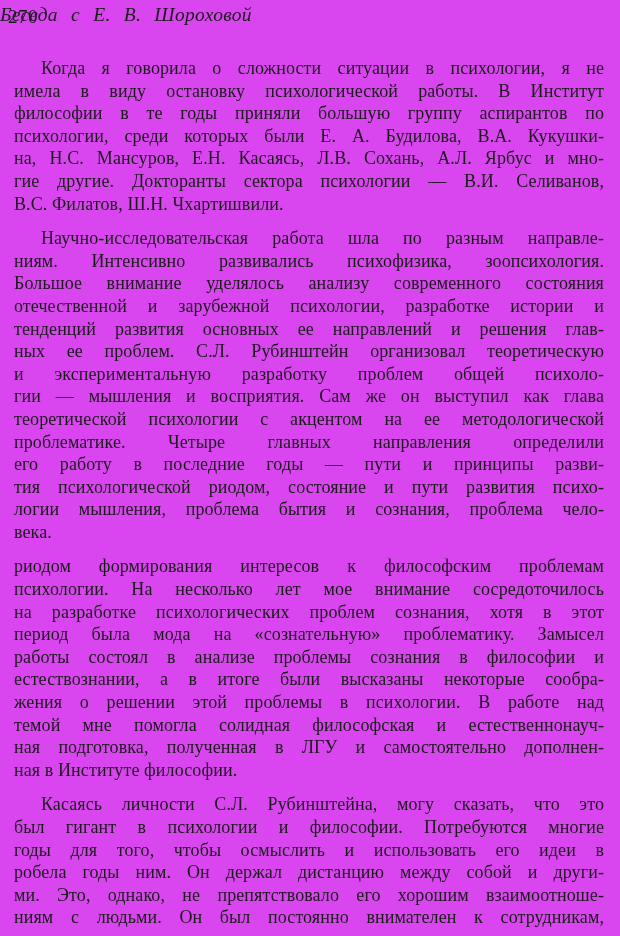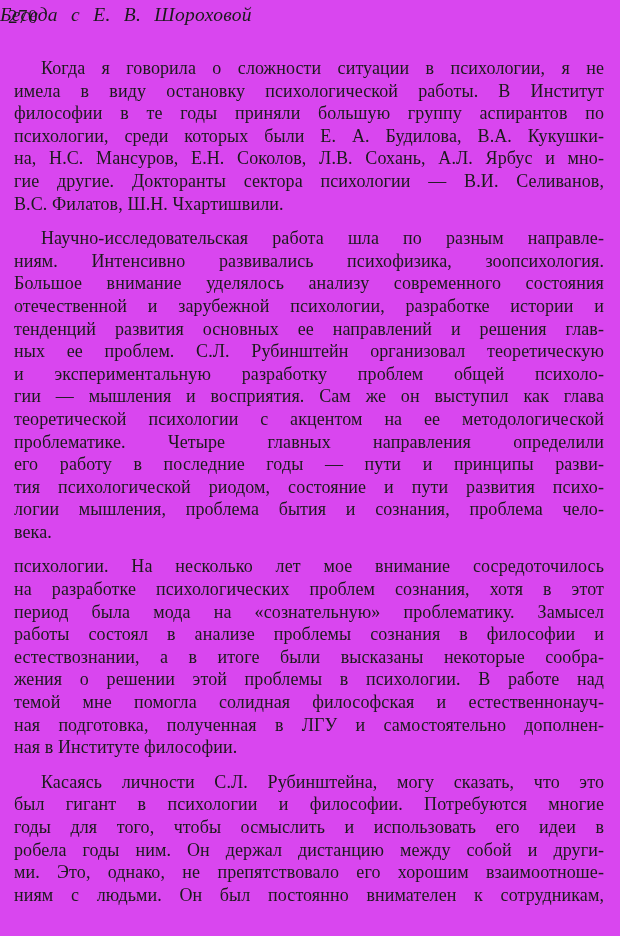--- a/index.html
+++ b/index.html
@@ -72,41 +72,42 @@
     <span class="page-number">270</span>
     <div class="running-title">Беседа с Е. В. Шороховой</div>
   </div>
 
   <div class="text-block">
       <div class="para">
         <div class="line first">Когда я говорила о сложности ситуации в психологии, я не</div>
         <div class="line">имела в виду остановку психологической работы. В Институт</div>
         <div class="line">философии в те годы приняли большую группу аспирантов по</div>
         <div class="line">психологии, среди которых были Е. А. Будилова, В.А. Кукушки-</div>
-        <div class="line">на, Н.С. Мансуров, Е.Н. Соколов, Л.В. Сохань, А.Л. Ярбус и мно-</div>
+        <div class="line">на, Н.С. Мансуров, Е.Н. Касаясь, Л.В. Сохань, А.Л. Ярбус и мно-</div>
         <div class="line">гие другие. Докторанты сектора психологии — В.И. Селиванов,</div>
         <div class="line short">В.С. Филатов, Ш.Н. Чхартишвили.</div>
       </div>
       <div class="para">
         <div class="line first">Научно-исследовательская работа шла по разным направле-</div>
         <div class="line">ниям. Интенсивно развивались психофизика, зоопсихология.</div>
         <div class="line">Большое внимание уделялось анализу современного состояния</div>
         <div class="line">отечественной и зарубежной психологии, разработке истории и</div>
         <div class="line">тенденций развития основных ее направлений и решения глав-</div>
         <div class="line">ных ее проблем. С.Л. Рубинштейн организовал теоретическую</div>
         <div class="line">и экспериментальную разработку проблем общей психоло-</div>
         <div class="line">гии — мышления и восприятия. Сам же он выступил как глава</div>
         <div class="line">теоретической психологии с акцентом на ее методологической</div>
         <div class="line">проблематике. Четыре главных направления определили</div>
         <div class="line">его работу в последние годы — пути и принципы разви-</div>
         <div class="line">тия психологической риодом, состояние и пути развития психо-</div>
         <div class="line">логии мышления, проблема бытия и сознания, проблема чело-</div>
         <div class="line short">века.</div>
       </div>
       <div class="para">
+        <div class="line">риодом формирования интересов к философским проблемам</div>
         <div class="line">психологии. На несколько лет мое внимание сосредоточилось</div>
         <div class="line">на разработке психологических проблем сознания, хотя в этот</div>
         <div class="line">период была мода на «сознательную» проблематику. Замысел</div>
         <div class="line">работы состоял в анализе проблемы сознания в философии и</div>
         <div class="line">естествознании, а в итоге были высказаны некоторые сообра-</div>
         <div class="line">жения о решении этой проблемы в психологии. В работе над</div>
         <div class="line">темой мне помогла солидная философская и естественнонауч-</div>
         <div class="line">ная подготовка, полученная в ЛГУ и самостоятельно дополнен-</div>
         <div class="line short">ная в Институте философии.</div>
       </div>

